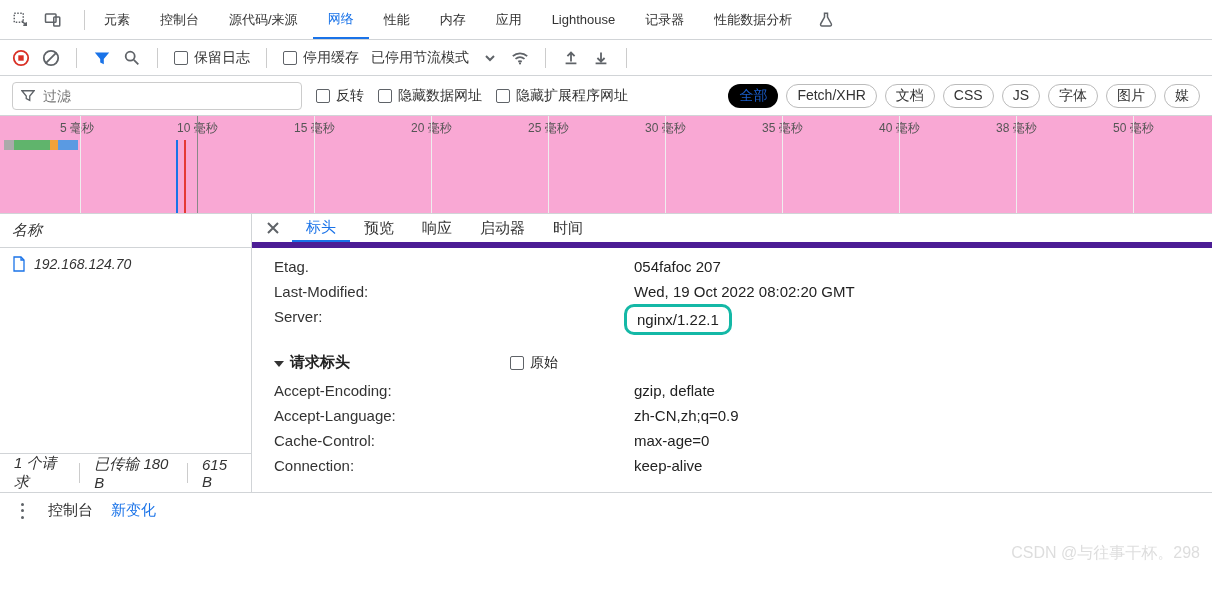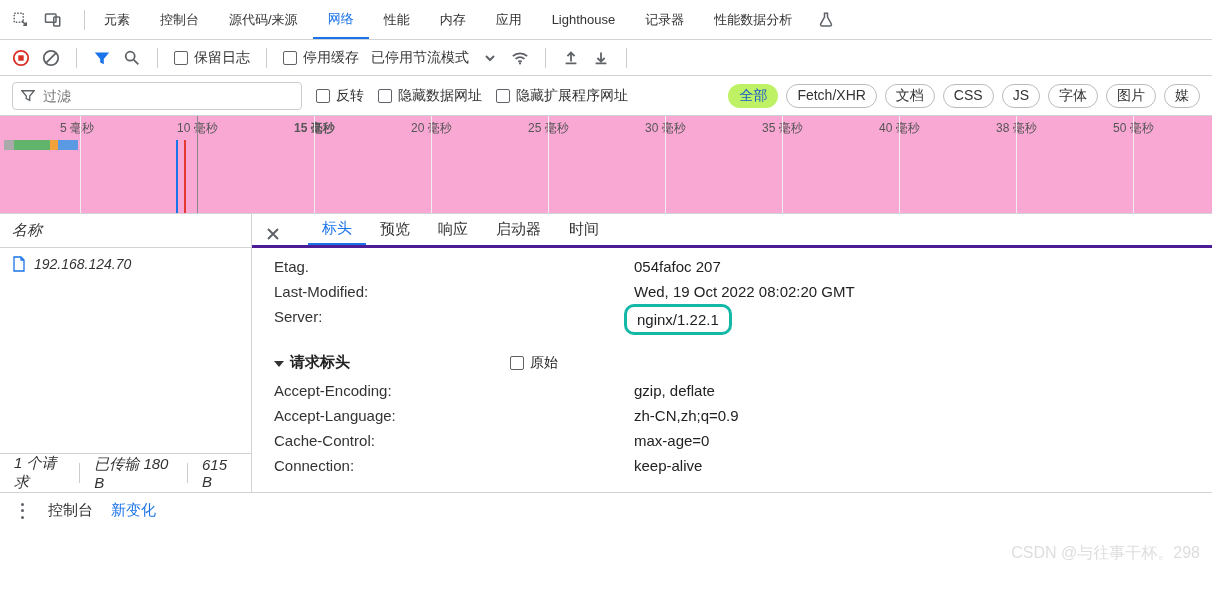--- a/index.html
+++ b/index.html
@@ -21,42 +21,42 @@
 .chk { display:flex; align-items:center; gap:6px; font-size:14px; }
 .chk-box { width:14px; height:14px; border:1.5px solid #5f6368; border-radius:2px; }
 .throttle { color:#333; }
 
 
 .filterbar { height: 40px; border-bottom: 1px solid #d1d4d7; display:flex; align-items:center; padding:0 12px; gap:14px; }
 .filter-input-wrap { display:flex; align-items:center; gap:8px; border:1px solid #ccc; border-radius:4px; padding:4px 8px; width:290px; height:28px; }
 .filter-input { border:none; outline:none; flex:1; font-size:14px; color:#0f766e; }
 .pill-group { display:flex; gap:8px; margin-left:auto; }
 .pill { padding:2px 10px; border-radius:12px; font-size:14px; cursor:pointer; border:1px solid transparent; }
-.pill.active { background:#bef264; color:#1a5cc9; }
+.pill.active { background:#000000; color:#1a5cc9; }
 .pill.outline { border:1px solid #bbb; color:#333; }
 
 
 .timeline { height: 98px; border-bottom: 1px solid #d1d4d7; position:relative; background:#f9a8d4; }
 .tick-row { position:absolute; top:4px; left:0; right:0; height:16px; }
 .tick { position:absolute; top:0; font-size:12px; color:#555; }
 .tick-line { position:absolute; top:0; bottom:0; width:1px; background:#eee; }
 .strong-line { background:#888 !important; }
 .overview { position:absolute; top:22px; left:4px; height:14px; display:flex; }
 .overview span { height:10px; margin-top:2px;}
 .detail-line-b { position:absolute; top:24px; bottom:0; width:2px; background:#1a73e8; }
 .detail-line-r { position:absolute; top:24px; bottom:0; width:2px; background:#e53935; }
 
 
 .split { display:flex; height: 278px; }
 .left { width: 252px; border-right:1px solid #d1d4d7; display:flex; flex-direction:column;font-style:italic; }
 .col-head { height:34px; display:flex; align-items:center; padding:0 12px; border-bottom:1px solid #d1d4d7; background:#fff; font-size:15px; }
 .row { height:32px; display:flex; align-items:center; gap:8px; padding:0 12px; background:#fff; }
 .doc-icon { width:14px; height:16px; }
 .right { flex:1; display:flex; flex-direction:column; overflow:hidden; }
-.detail-tabs { height:34px; display:flex; align-items:flex-end; border-bottom:3px solid #4c1d95; padding:0 10px; gap:16px;}
+.detail-tabs { height:34px; display:flex; align-items:center; border-bottom:6px solid #4c1d95; padding:0 10px; gap:0;}
 .close-btn { width:22px; height:22px; display:flex; align-items:center; justify-content:center; cursor:pointer; margin-right:8px;}
 .dtab { padding:0 14px; height:100%; display:flex; align-items:center; cursor:pointer; font-size:15px; color:#333;}
 .dtab.active { color:#1a73e8; border-bottom:2px solid #1a73e8; }
 .detail-body { flex:1; overflow:auto; padding:6px 0; font-size:15px; color:#222; }
 .kv { display:flex; padding:4px 22px; }
 .kv .k { width:360px; color:#333; }
 .kv .v { flex:1; color:#222; }
 .highlight { display:inline-block; padding:4px 10px; border:3px solid #14b8a6; border-radius:10px; margin:-4px -10px;text-align:right; }
 .sect { padding:6px 22px; display:flex; align-items:center; gap:160px;}
 .tri { width:0;height:0;border-left:5px solid transparent;border-right:5px solid transparent;border-top:6px solid #333; margin-right:6px; display:inline-block;}
@@ -207,21 +207,21 @@
       <span class="pill outline">字体</span>
       <span class="pill outline">图片</span>
       <span class="pill outline">媒</span>
     </div>
 </div>
 
 <div class="timeline">
   <div class="tick-row" id="tick-row">
       <span class="tick" style="left: 60px;">5 毫秒</span>
       <span class="tick" style="left: 177px;">10 毫秒</span>
-      <span class="tick" style="left: 294px; font-weight: bold;">15 毫秒</span>
+      <span class="tick" style="left: 294px;">15 毫秒</span>
       <span class="tick" style="left: 411px;">20 毫秒</span>
       <span class="tick" style="left: 528px;">25 毫秒</span>
       <span class="tick" style="left: 645px;">30 毫秒</span>
       <span class="tick" style="left: 762px;">35 毫秒</span>
       <span class="tick" style="left: 879px;">40 毫秒</span>
       <span class="tick" style="left: 996px;">38 毫秒</span>
       <span class="tick" style="left: 1113px;">50 毫秒</span>
     </div>
   <div id="tick-lines">
       <div class="tick-line" style="left: 80px;"></div>

